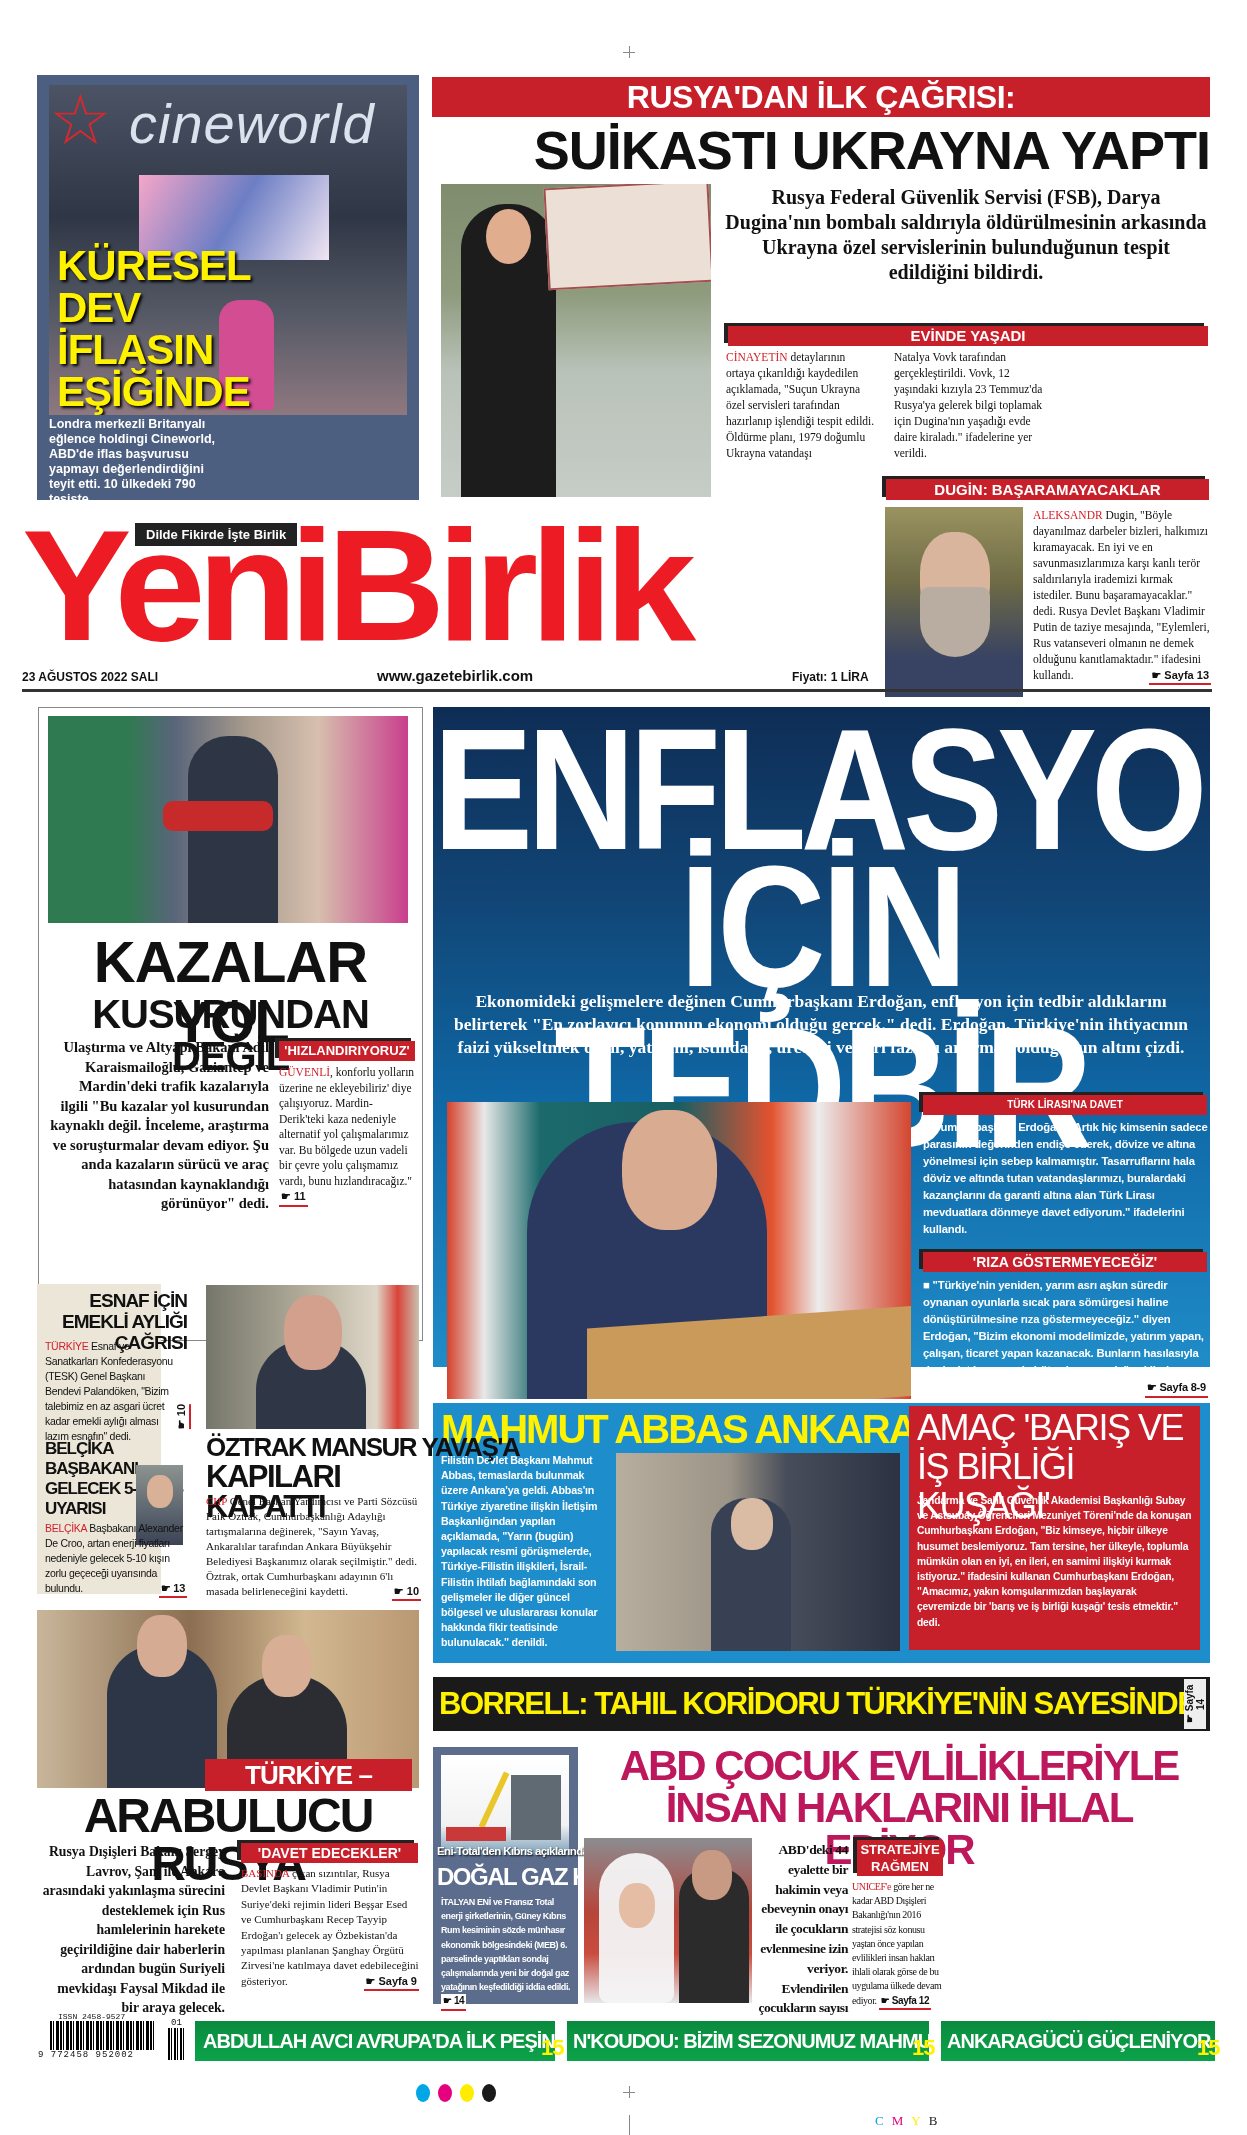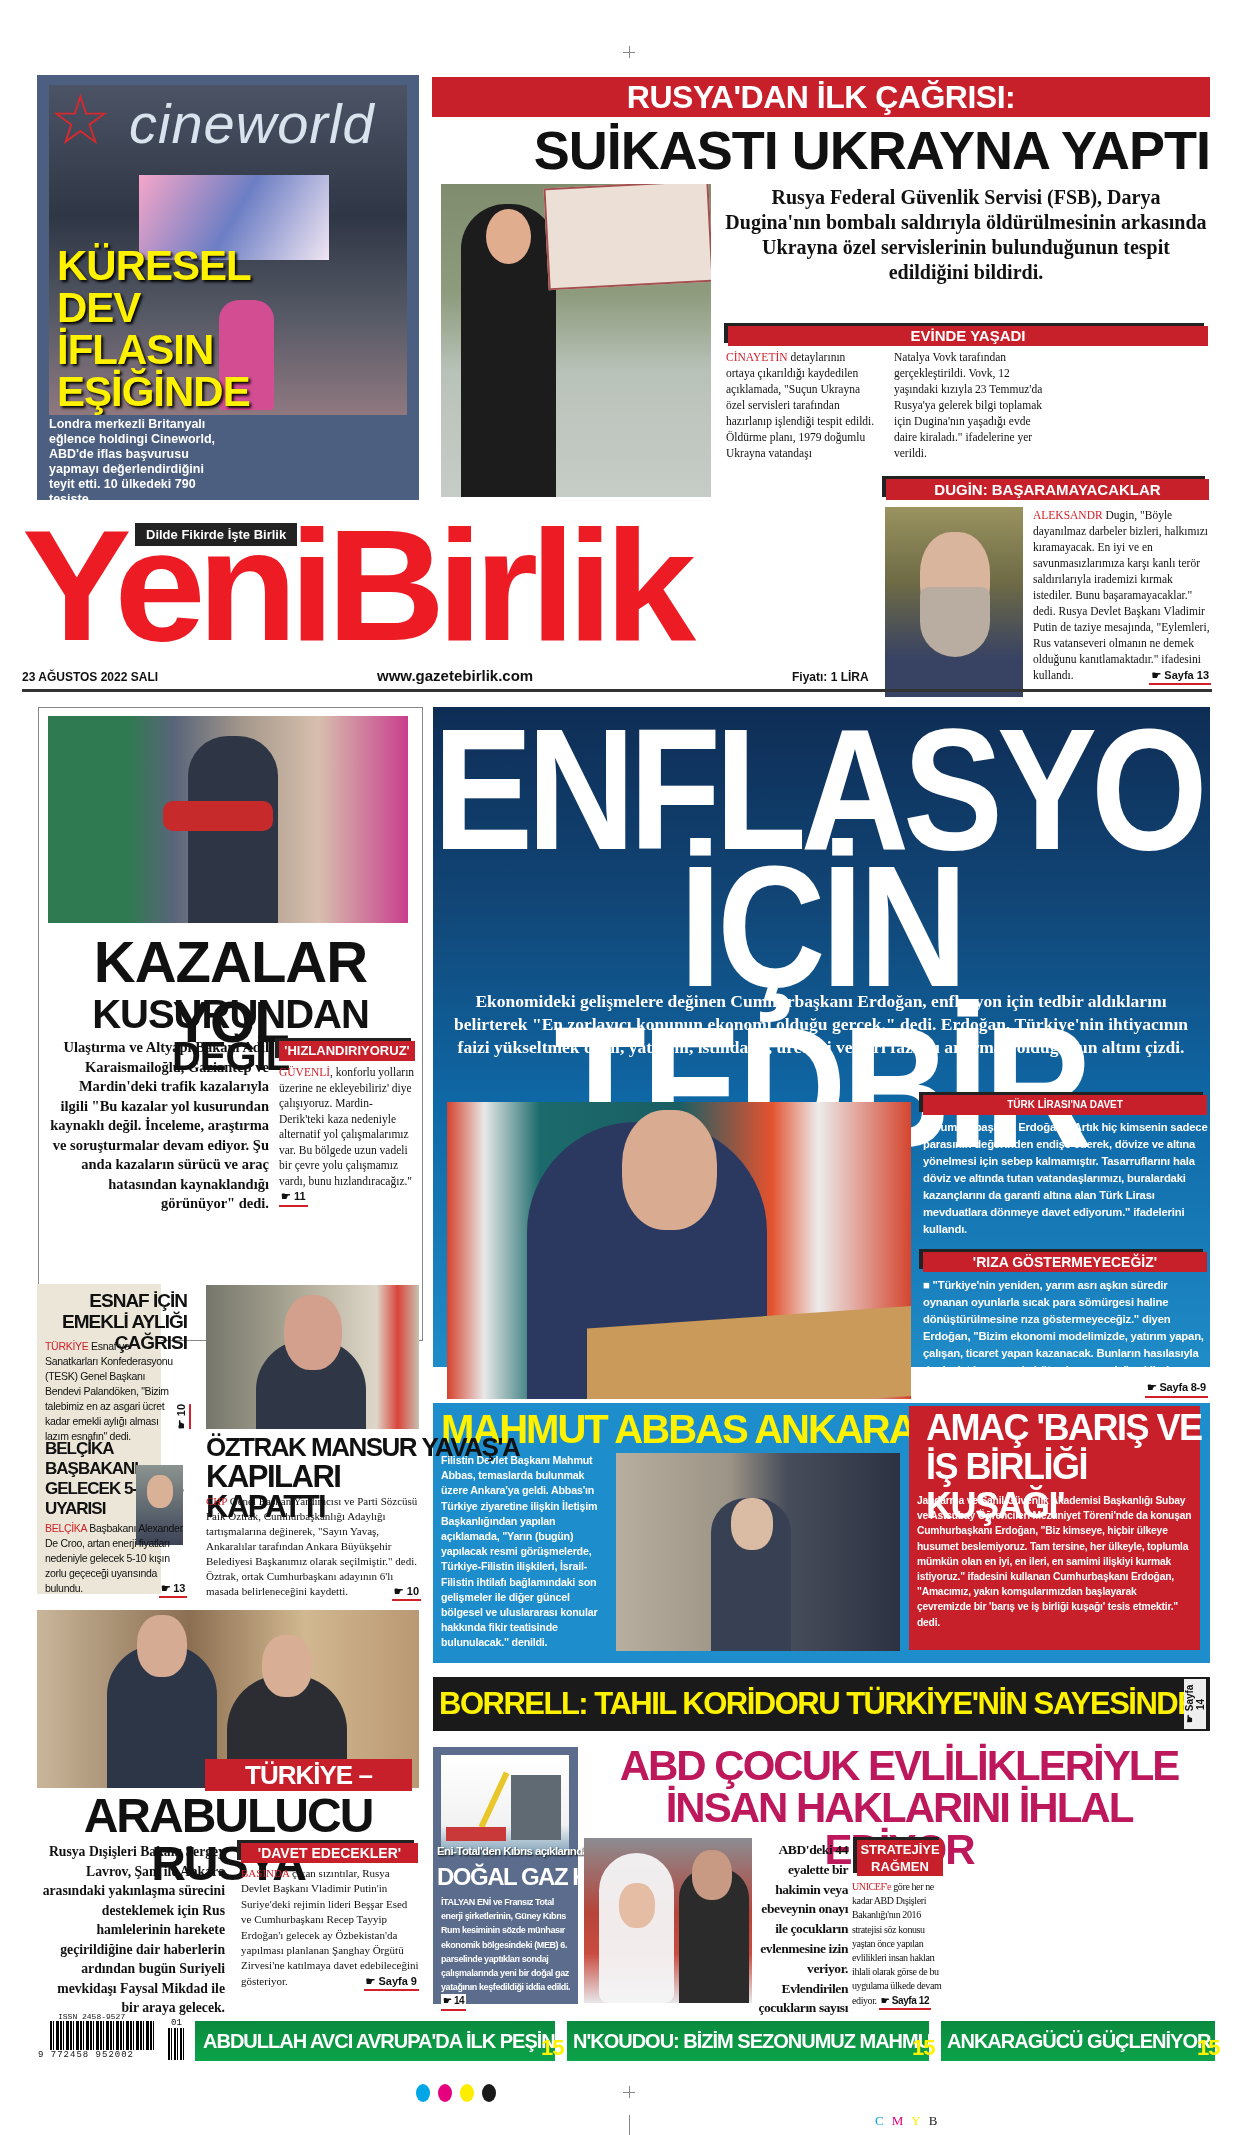--- a/index.html
+++ b/index.html
@@ -104,21 +104,21 @@
 </div>
 
 <div class="abs" style="left:433px;top:1403px;width:777px;height:260px;background:#1e8dcb;">
   <div class="abs cond" style="left:8px;top:3px;width:460px;color:#fff200;font-size:40px;line-height:46px;font-weight:900;white-space:nowrap;letter-spacing:-2px;">MAHMUT ABBAS ANKARA'DA</div>
   <div class="abs" style="left:8px;top:50px;width:160px;color:#fff;font-weight:700;font-size:10.7px;line-height:15.2px;letter-spacing:-0.2px;">Filistin Devlet Başkanı Mahmut Abbas, temaslarda bulunmak üzere Ankara'ya geldi. Abbas'ın Türkiye ziyaretine ilişkin İletişim Başkanlığından yapılan açıklamada, "Yarın (bugün) yapılacak resmi görüşmelerde, Türkiye-Filistin ilişkileri, İsrail-Filistin ihtilafı bağlamındaki son gelişmeler ile diğer güncel bölgesel ve uluslararası konular hakkında fikir teatisinde bulunulacak." denildi.</div>
   <div class="photo" style="left:183px;top:50px;width:284px;height:198px;background:linear-gradient(90deg,#b8aea0 0%,#9c9486 40%,#474d5a 60%,#2c3242 100%);">
     <div class="abs" style="left:95px;top:45px;width:80px;height:160px;background:#384154;border-radius:35px 35px 0 0;"></div>
     <div class="abs" style="left:115px;top:45px;width:42px;height:52px;background:#d9bca3;border-radius:45%;"></div>
   </div>
   <div class="abs" style="left:476px;top:3px;width:291px;height:244px;background:#c8202b;">
-    <div class="abs cond" style="left:8px;top:2px;width:280px;color:#fff;font-size:36px;line-height:39px;font-weight:700;letter-spacing:-1.5px;margin-left:9px;">
+    <div class="abs cond" style="left:8px;top:2px;width:280px;color:#fff;font-size:36px;line-height:39px;font-weight:400;letter-spacing:-1.5px;">
       <div>AMAÇ 'BARIŞ VE</div>
       <div>İŞ BİRLİĞİ KUŞAĞI'</div>
     </div>
     <div class="abs" style="left:8px;top:87px;width:276px;color:#fff;font-weight:700;font-size:10.3px;line-height:15.2px;letter-spacing:-0.2px;">Jandarma ve Sahil Güvenlik Akademisi Başkanlığı Subay ve Astsubay Öğrencileri Mezuniyet Töreni'nde da konuşan Cumhurbaşkanı Erdoğan, "Biz kimseye, hiçbir ülkeye husumet beslemiyoruz. Tam tersine, her ülkeyle, toplumla mümkün olan en iyi, en ileri, en samimi ilişkiyi kurmak istiyoruz." ifadesini kullanan Cumhurbaşkanı Erdoğan, "Amacımız, yakın komşularımızdan başlayarak çevremizde bir 'barış ve iş birliği kuşağı' tesis etmektir." dedi.</div>
   </div>
 </div>
 
 <div class="abs" style="left:37px;top:1284px;width:124px;height:310px;background:#ebe6d7;">
   <div class="abs cond" style="left:8px;top:6px;width:142px;font-size:19px;line-height:21px;text-align:right;font-weight:900;">ESNAF İÇİN EMEKLİ AYLIĞI ÇAĞRISI</div>
   <div class="abs" style="left:8px;top:55px;width:128px;font-size:10.5px;line-height:15px;letter-spacing:-0.3px;">

